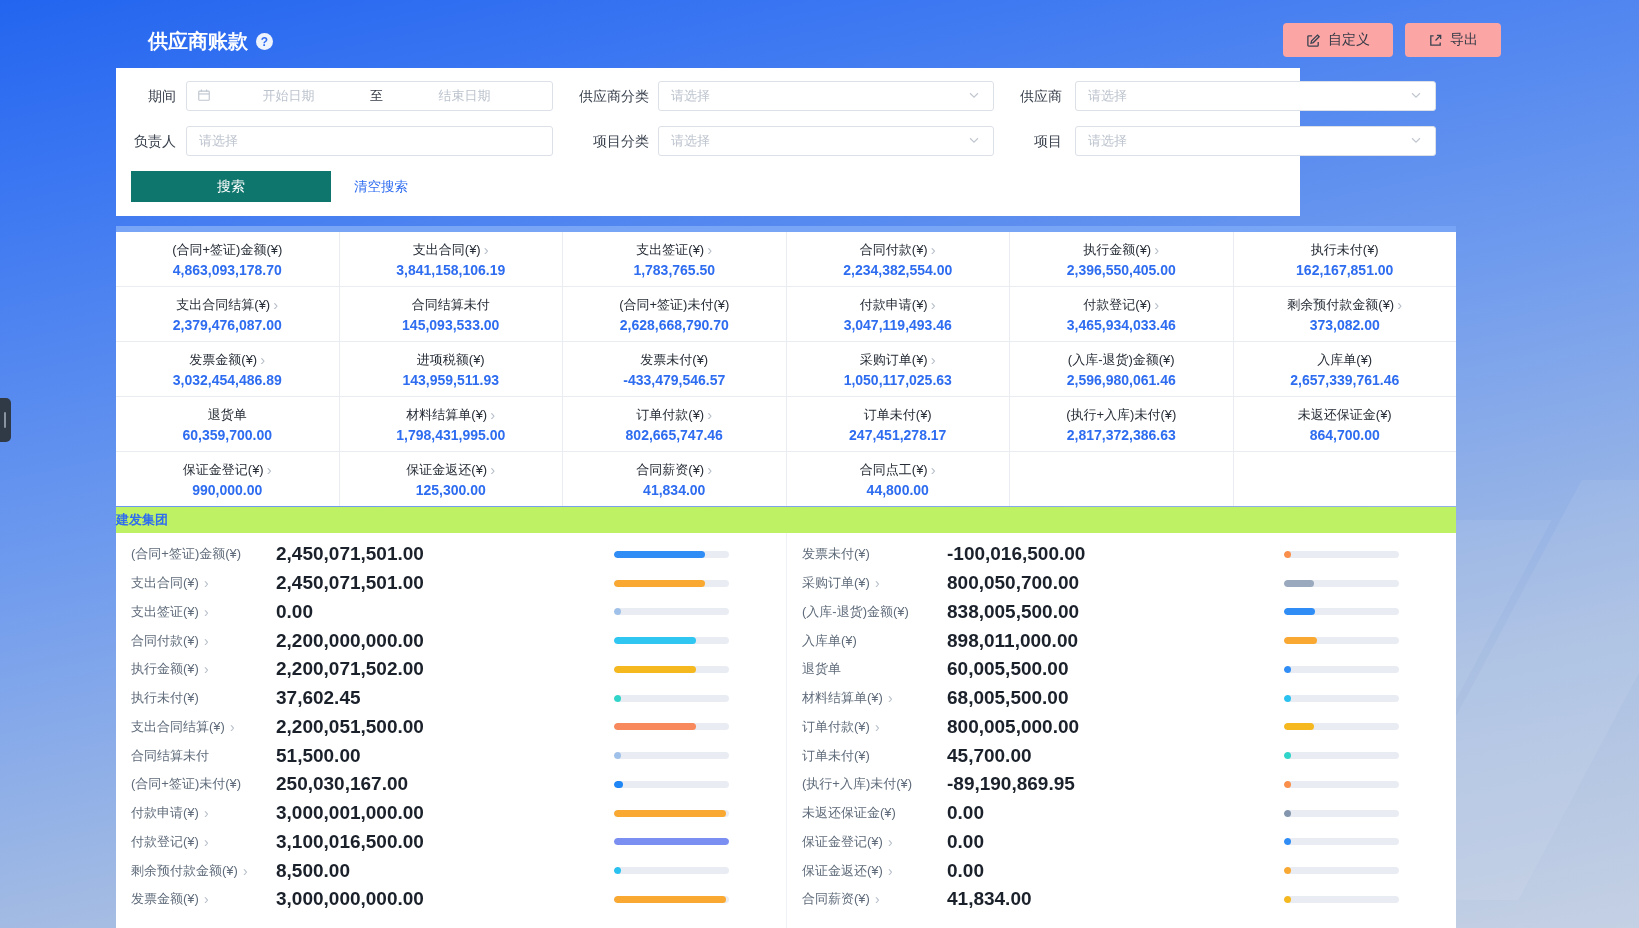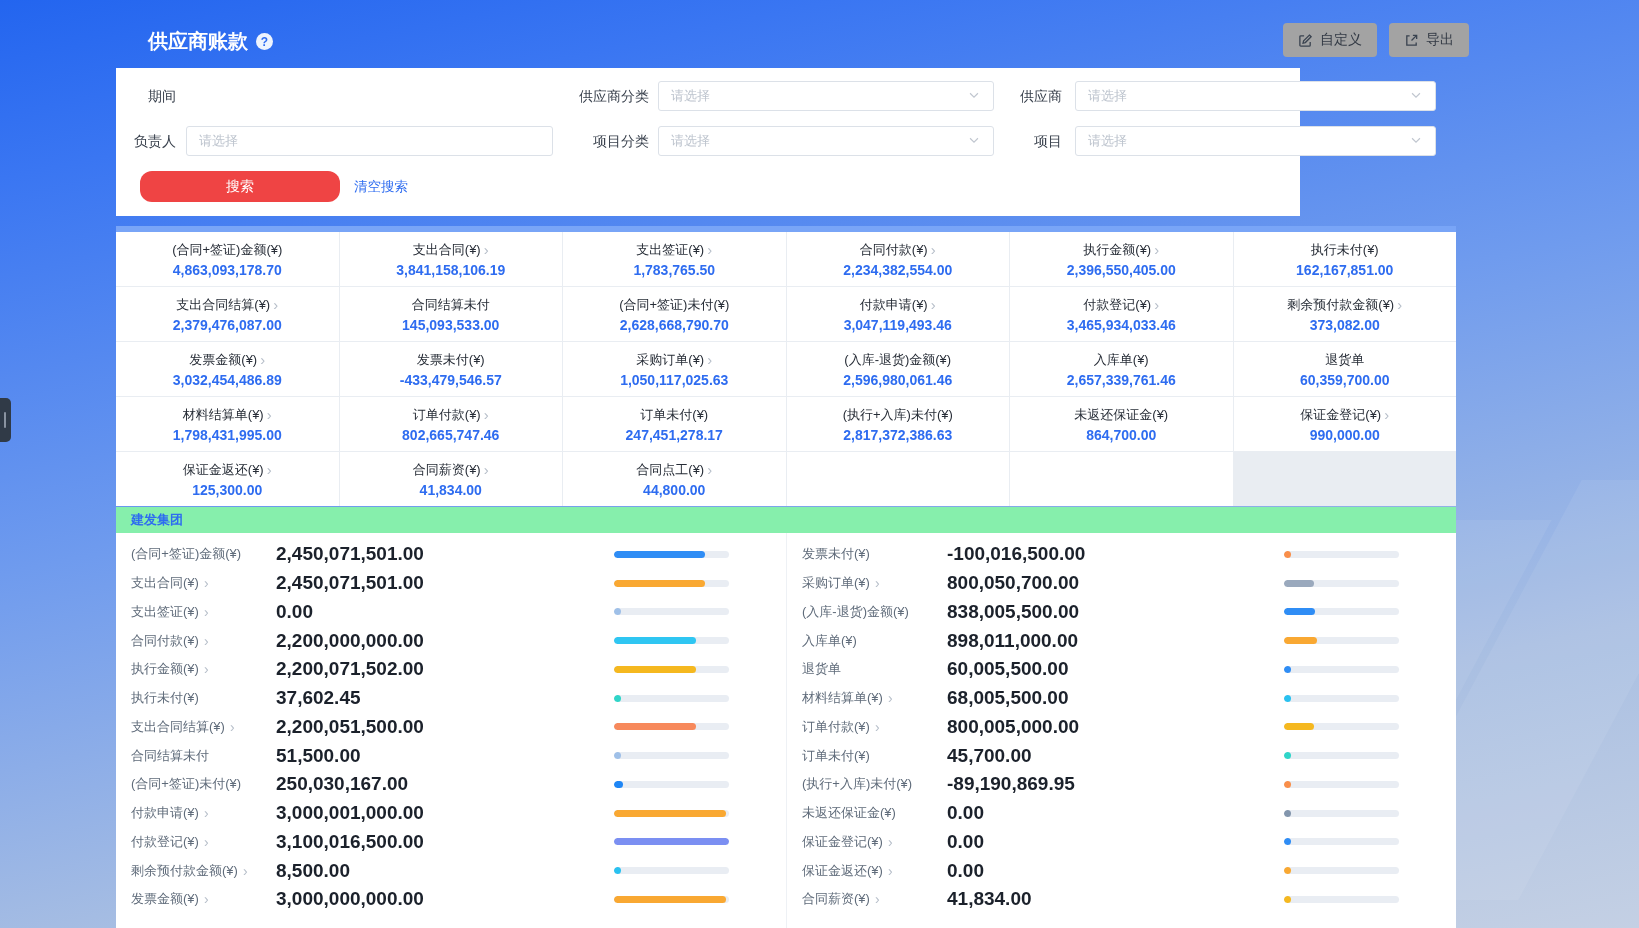--- a/index.html
+++ b/index.html
@@ -10,45 +10,45 @@
     background:linear-gradient(168deg,#2365ef 0%,#3a76f2 14%,#6f9bee 45%,#a9bfe2 76%,#c4d0e4 100%);
   }
   .deco { position:absolute; background:rgba(255,255,255,0.07); transform:skewX(-28deg); }
   .deco1 { width:260px; height:420px; left:1180px; top:520px; }
   .deco2 { width:160px; height:420px; left:1470px; top:480px; }
 
   
   .page-title { position:absolute; left:116px; top:28px; color:#fff; font-size:20px; font-weight:bold; display:flex; align-items:center; gap:8px;margin-left:32px; }
   .help-badge { width:17px; height:17px; border-radius:50%; background:rgba(255,255,255,.92); color:#2e6cf0; font-size:12px; font-weight:bold; display:flex; align-items:center; justify-content:center; cursor:pointer; }
   .top-buttons { position:absolute; left:1283px; top:23px; display:flex; gap:12px; }
-  .btn-white { height:34px; padding:0 15px; background:#a3a3a3; border:none; border-radius:4px; font-size:14px; color:#333a45; display:flex; align-items:center; gap:7px; cursor:pointer; font-family:inherit; }
+  .btn-white { height:34px; padding:0 23px; background:#fca5a5; border:none; border-radius:4px; font-size:14px; color:#333a45; display:flex; align-items:center; gap:7px; cursor:pointer; font-family:inherit; }
   .btn-white svg { width:15px; height:15px; stroke:#3a4350; fill:none; stroke-width:1.4; }
 
   
   .filter-card { position:absolute; left:116px; top:68px; width:1184px; height:148px; background:#fff; }
   .f-label { position:absolute; font-size:14px; color:#39414d; text-align:right; line-height:30px; }
   .f-control { position:absolute; height:30px; border:1px solid #dce1e8; border-radius:3px; background:#fff; display:flex; align-items:center; font-size:13px; color:#bcc3cd; }
   .range-pick { padding:0 10px; }
   .range-pick .ph { flex:1; text-align:center; }
   .range-pick .to { color:#333a45; font-size:13px; padding:0 4px; }
   .cal-icon svg, .caret svg { width:14px; height:14px; stroke:#c0c6cf; fill:none; stroke-width:1.3; }
   .sel { padding:0 12px; justify-content:space-between; }
   .plain-input { padding:0 12px; }
-  .btn-search { position:absolute; left:24px; top:103px; width:200px; height:31px; background:#ef4444; color:#fff; border:none; border-radius:12px; font-size:14px; cursor:pointer; font-family:inherit; }
+  .btn-search { position:absolute; left:15px; top:103px; width:200px; height:31px; background:#0f766e; color:#fff; border:none; border-radius:0; font-size:14px; cursor:pointer; font-family:inherit; }
   .link-clear { position:absolute; left:238px; top:103px; height:31px; line-height:31px; color:#2e6cf0; font-size:13.5px; cursor:pointer; }
 
   
   .summary-grid { position:absolute; left:116px; top:226px; width:1340px; border-top:6px solid #79a5f7; display:grid; grid-template-columns:repeat(6,1fr); background:#e9edf2; grid-gap:1px; }
   .s-cell { background:#fff; height:54px; display:flex; flex-direction:column; align-items:center; justify-content:center; gap:3px; }
   .s-label { font-size:13px; color:#262c36; display:flex; align-items:center; gap:3px; }
   .s-label .drill { color:#b6bec9; font-size:15px; line-height:1; }
   .s-value { font-size:14px; font-weight:bold; color:#2e6cf0; }
 
   
-  .group-band { position:absolute; left:116px; top:507px; width:1340px; height:26px; background:#86efac; color:#2e6cf0; font-size:13px; font-weight:bold; line-height:26px; padding-left:15px; }
+  .group-band { position:absolute; left:116px; top:507px; width:1340px; height:26px; background:#bef264; color:#2e6cf0; font-size:13px; font-weight:bold; line-height:26px; }
   .detail-panel { position:absolute; left:116px; top:533px; width:1340px; height:395px; background:#fff; display:flex; }
   .d-col { width:50%; padding-top:7px; }
   .d-col.right { border-left:1px solid #eef1f5; }
   .d-row { height:28.75px; display:flex; align-items:center; padding:0 57px 0 15px; }
   .d-label { width:145px; font-size:13px; color:#5f6b7a; display:flex; align-items:center; gap:5px; white-space:nowrap; }
   .d-label .drill { color:#b6bec9; font-size:14px; }
   .d-value { flex:1; font-size:19px; font-weight:bold; color:#1b212b; }
   .d-track { width:115px; height:7px; border-radius:4px; background:#e9edf3; overflow:hidden; flex-shrink:0; }
   .d-fill { height:100%; border-radius:4px; }
 
@@ -79,20 +79,31 @@
         <path d="M6 3 H3 v10 h10 v-3"></path>
         <path d="M9.5 2.5 H13.5 V6.5"></path>
         <path d="M13.2 2.8 L8 8"></path>
       </svg>
     <span>导出</span>
   </button>
 </div>
 
 <div class="filter-card">
   <span class="f-label" style="left:0;width:60px;top:13px">期间</span>
+  <div class="f-control range-pick" style="left:70px;top:13px;width:367px">
+    <span class="cal-icon"><svg viewBox="0 0 16 16">
+          <rect x="2" y="3.5" width="12" height="10.5" rx="1"></rect>
+          <line x1="2" y1="6.8" x2="14" y2="6.8"></line>
+          <line x1="5" y1="1.8" x2="5" y2="4.5"></line>
+          <line x1="11" y1="1.8" x2="11" y2="4.5"></line>
+        </svg></span>
+    <span class="ph">开始日期</span>
+    <span class="to">至</span>
+    <span class="ph">结束日期</span>
+  </div>
   <span class="f-label" style="left:420px;width:113px;top:13px">供应商分类</span>
   <div class="f-control sel" style="left:542px;top:13px;width:336px">
     <span>请选择</span>
     <span class="caret"><svg viewBox="0 0 16 16">
           <path d="M3.5 6 L8 10.5 L12.5 6"></path>
         </svg></span>
   </div>
   <span class="f-label" style="left:880px;width:66px;top:13px">供应商</span>
   <div class="f-control sel" style="left:959px;top:13px;width:361px">
     <span>请选择</span>
@@ -207,20 +218,26 @@
     </div>
     <div class="s-cell">
       <div class="s-label">
         <span>发票金额(¥)</span>
         <span class="drill">›</span>
       </div>
       <div class="s-value">3,032,454,486.89</div>
     </div>
     <div class="s-cell">
       <div class="s-label">
+        <span>进项税额(¥)</span>
+      </div>
+      <div class="s-value">143,959,511.93</div>
+    </div>
+    <div class="s-cell">
+      <div class="s-label">
         <span>发票未付(¥)</span>
       </div>
       <div class="s-value">-433,479,546.57</div>
     </div>
     <div class="s-cell">
       <div class="s-label">
         <span>采购订单(¥)</span>
         <span class="drill">›</span>
       </div>
       <div class="s-value">1,050,117,025.63</div>

